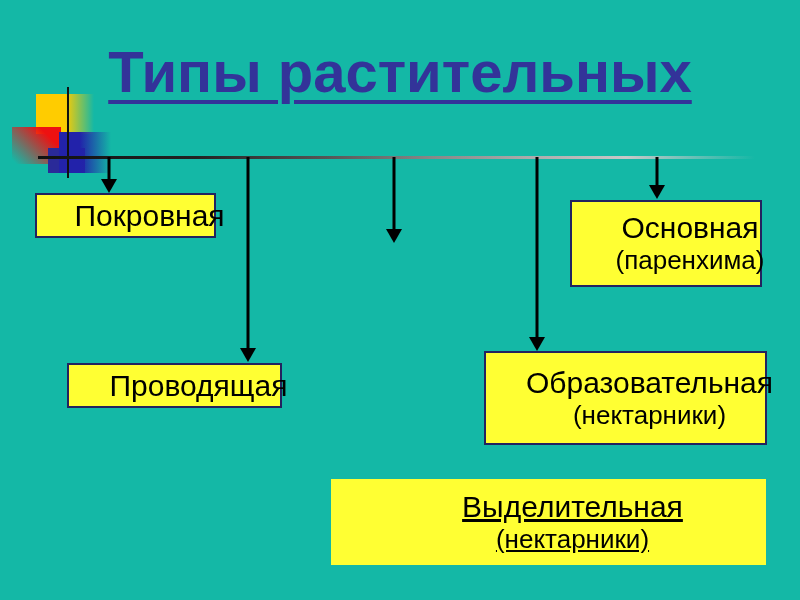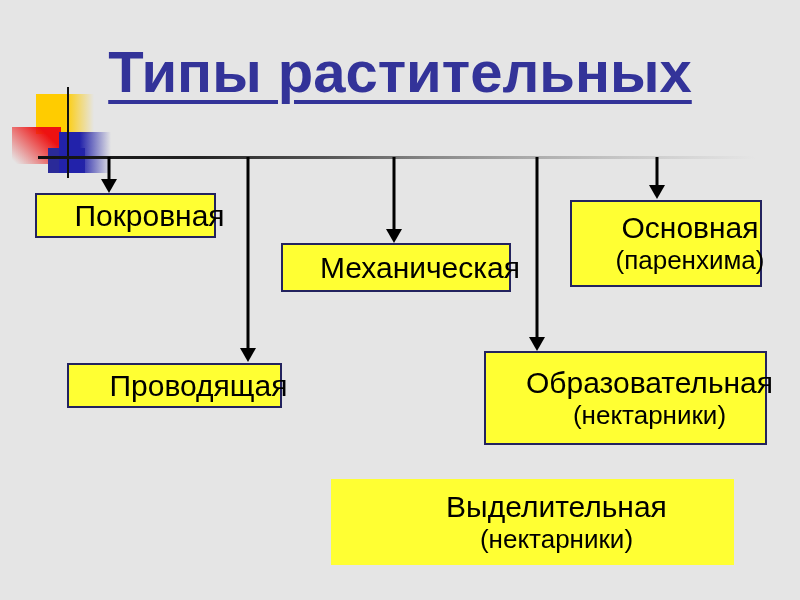--- a/index.html
+++ b/index.html
@@ -1,17 +1,17 @@
 <!DOCTYPE html>
 <html><head>
 <meta charset="utf-8">
 <style>
   html,body{margin:0;padding:0;background:#fff;}
   .slide{
-    position:relative;width:800px;height:600px;background:#e5e5e5;overflow:hidden;
+    position:relative;width:800px;height:600px;background:#14b8a6;overflow:hidden;
     font-family:"Liberation Sans","DejaVu Sans",sans-serif;
   }
   
   .title{
     position:absolute;left:40px;top:45px;width:720px;margin:0;
     text-align:center;font-weight:bold;font-size:58px;line-height:53px;
     color:#333399;letter-spacing:0px;
   }
   .title .tline{
     display:inline-block;
@@ -50,21 +50,21 @@
     display:flex;flex-direction:column;justify-content:center;align-items:center;
     color:#000;text-align:center;padding-left:48px;
   }
   .tbox .main{font-size:30px;line-height:34px;}
   .tbox .sub{font-size:26px;line-height:31px;}
   .box-pokrovnaya{left:35px;top:193px;width:181px;height:45px;}
   .box-mekhanicheskaya{left:281px;top:243px;width:230px;height:49px;}
   .box-osnovnaya{left:570px;top:200px;width:192px;height:87px;}
   .box-provodyashchaya{left:67px;top:363px;width:215px;height:45px;}
   .box-obrazovatelnaya{left:484px;top:351px;width:283px;height:94px;}
-  .box-vydelitelnaya{left:331px;top:479px;width:403px;height:86px;border:none;}
+  .box-vydelitelnaya{left:331px;top:479px;width:435px;height:86px;border:none;text-decoration:underline;}
 </style>
 </head>
 <body>
 
 <div class="slide">
 
   <div class="decor-rect decor-yellow"></div>
   <div class="decor-rect decor-red"></div>
   <div class="decor-rect decor-blue-solid"></div>
   <div class="decor-rect decor-blue-grad"></div>
@@ -94,23 +94,20 @@
   </div>
   <div class="arrow arrow-5">
     <div class="stem"></div>
     <div class="head"></div>
   </div>
 
   <div class="tbox box-pokrovnaya">
     <span class="main">Покровная</span>
   </div>
 
-  <div class="tbox box-mekhanicheskaya">
-    <span class="main">Механическая</span>
-  </div>
 
   <div class="tbox box-osnovnaya">
     <span class="main">Основная</span>
     <span class="sub">(паренхима)</span>
   </div>
 
   <div class="tbox box-provodyashchaya">
     <span class="main">Проводящая</span>
   </div>
 

